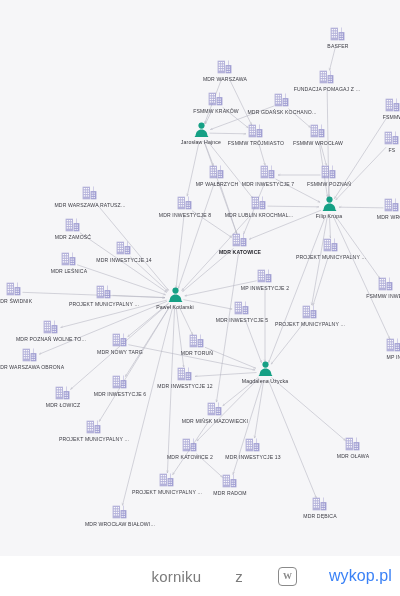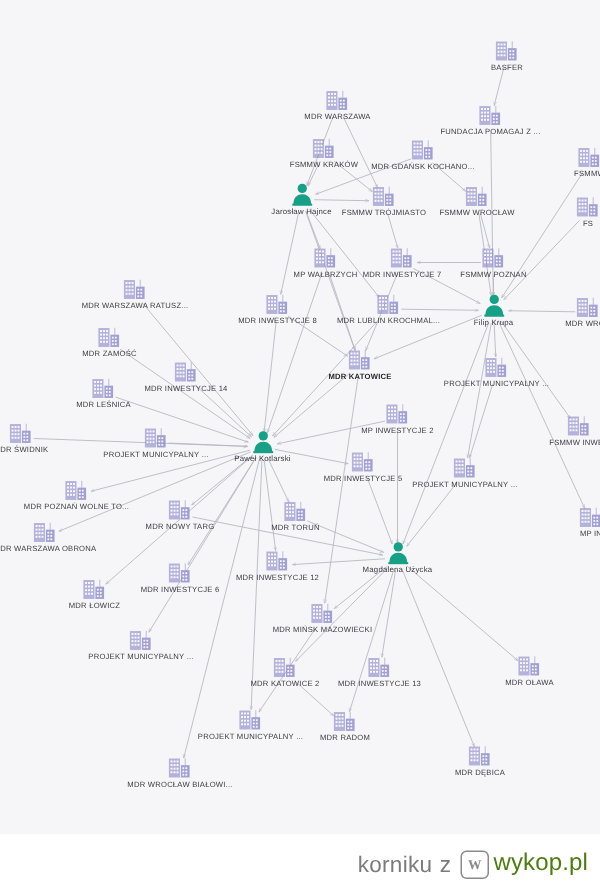--- a/index.html
+++ b/index.html
@@ -67,20 +67,21 @@
     left: 0;
     top: 556px;
     width: 400px;
     height: 40px;
     background: #ffffff;
     display: flex;
     align-items: center;
     justify-content: flex-end;
     padding-right: 8px;
     box-sizing: border-box;
+    gap: 29px;
   }
   #footer .wm-text {
     font-size: 15px;
     color: #7b7b7b;
     font-family: "Liberation Sans", sans-serif;
     letter-spacing: 0.2px;
   }
   #footer .wm-logo {
     display: inline-flex;
     align-items: center;
@@ -90,21 +91,21 @@
     border: 1.6px solid #8a8a8a;
     border-radius: 4px;
     margin: 0 3px 0 6px;
     color: #8a8a8a;
     font-size: 9px;
     font-weight: bold;
     font-family: "Liberation Serif", serif;
   }
   #footer .wm-site {
     font-size: 16px;
-    color: #4d7c0f;
+    color: #3b82f6;
     font-family: "Liberation Sans", sans-serif;
     letter-spacing: 0.1px;
   }
 </style>
 </head>
 <body>
 
 <div id="app">
 
   <div id="graph-canvas">

